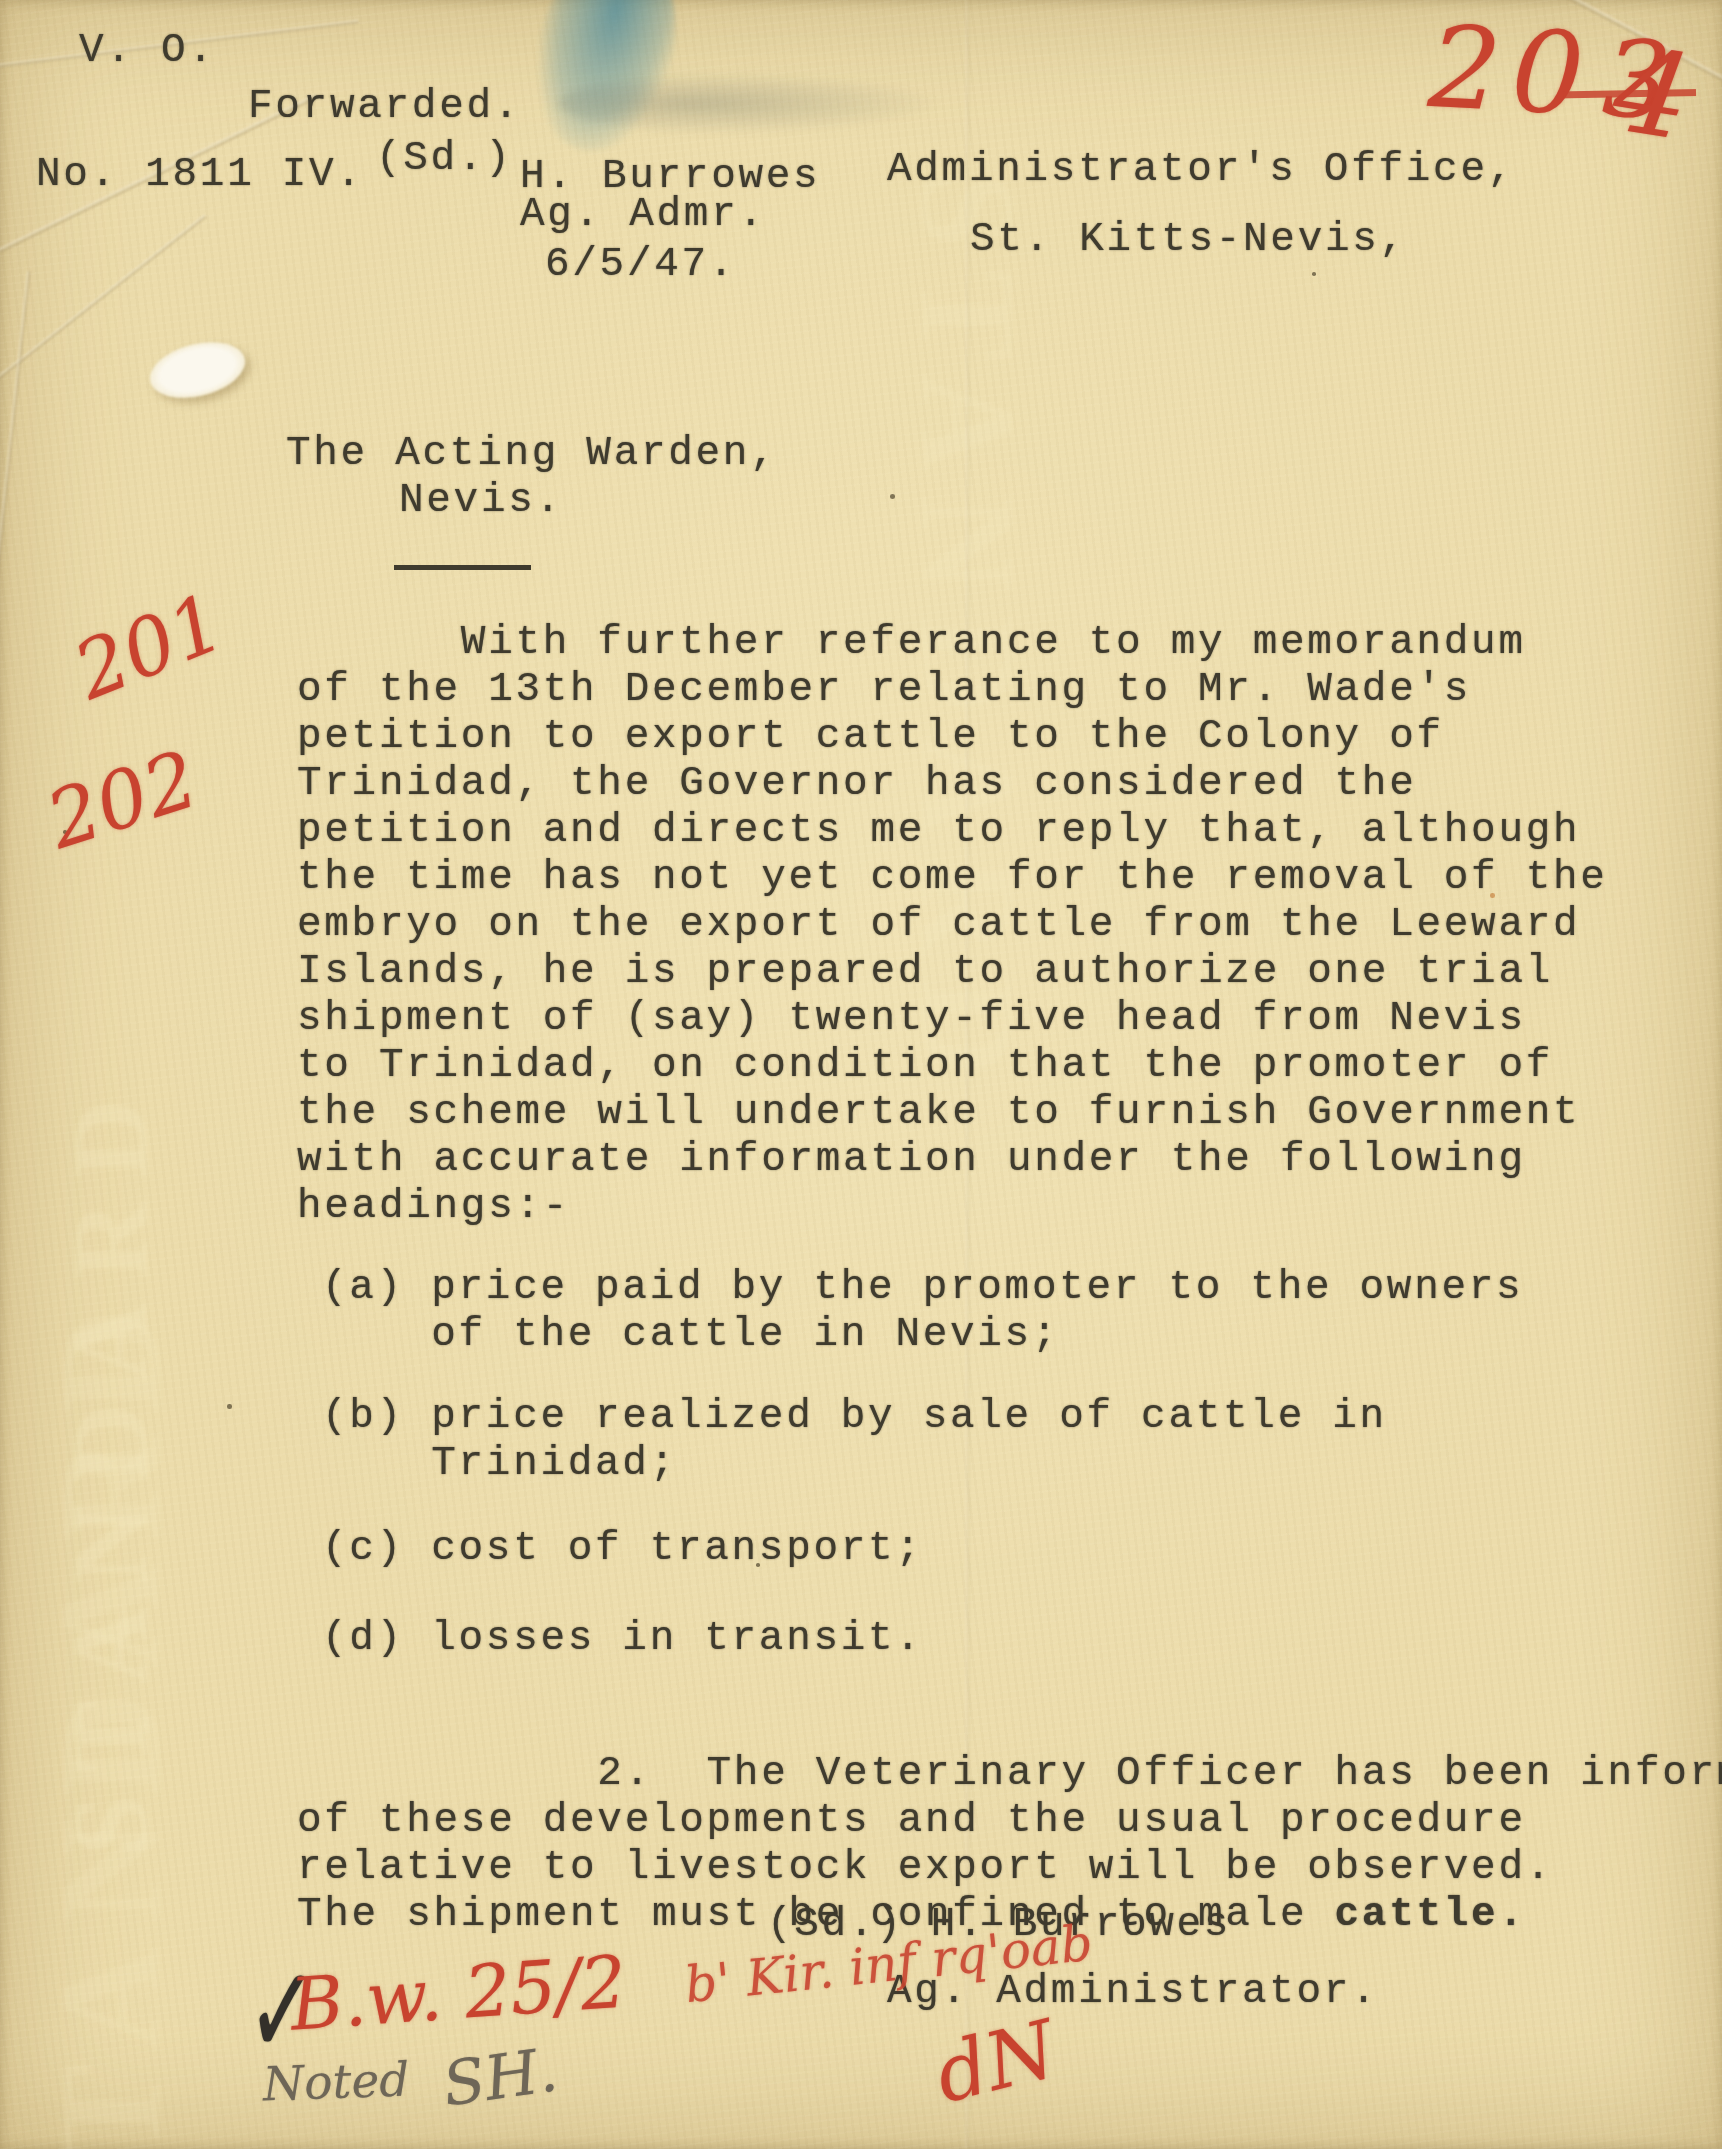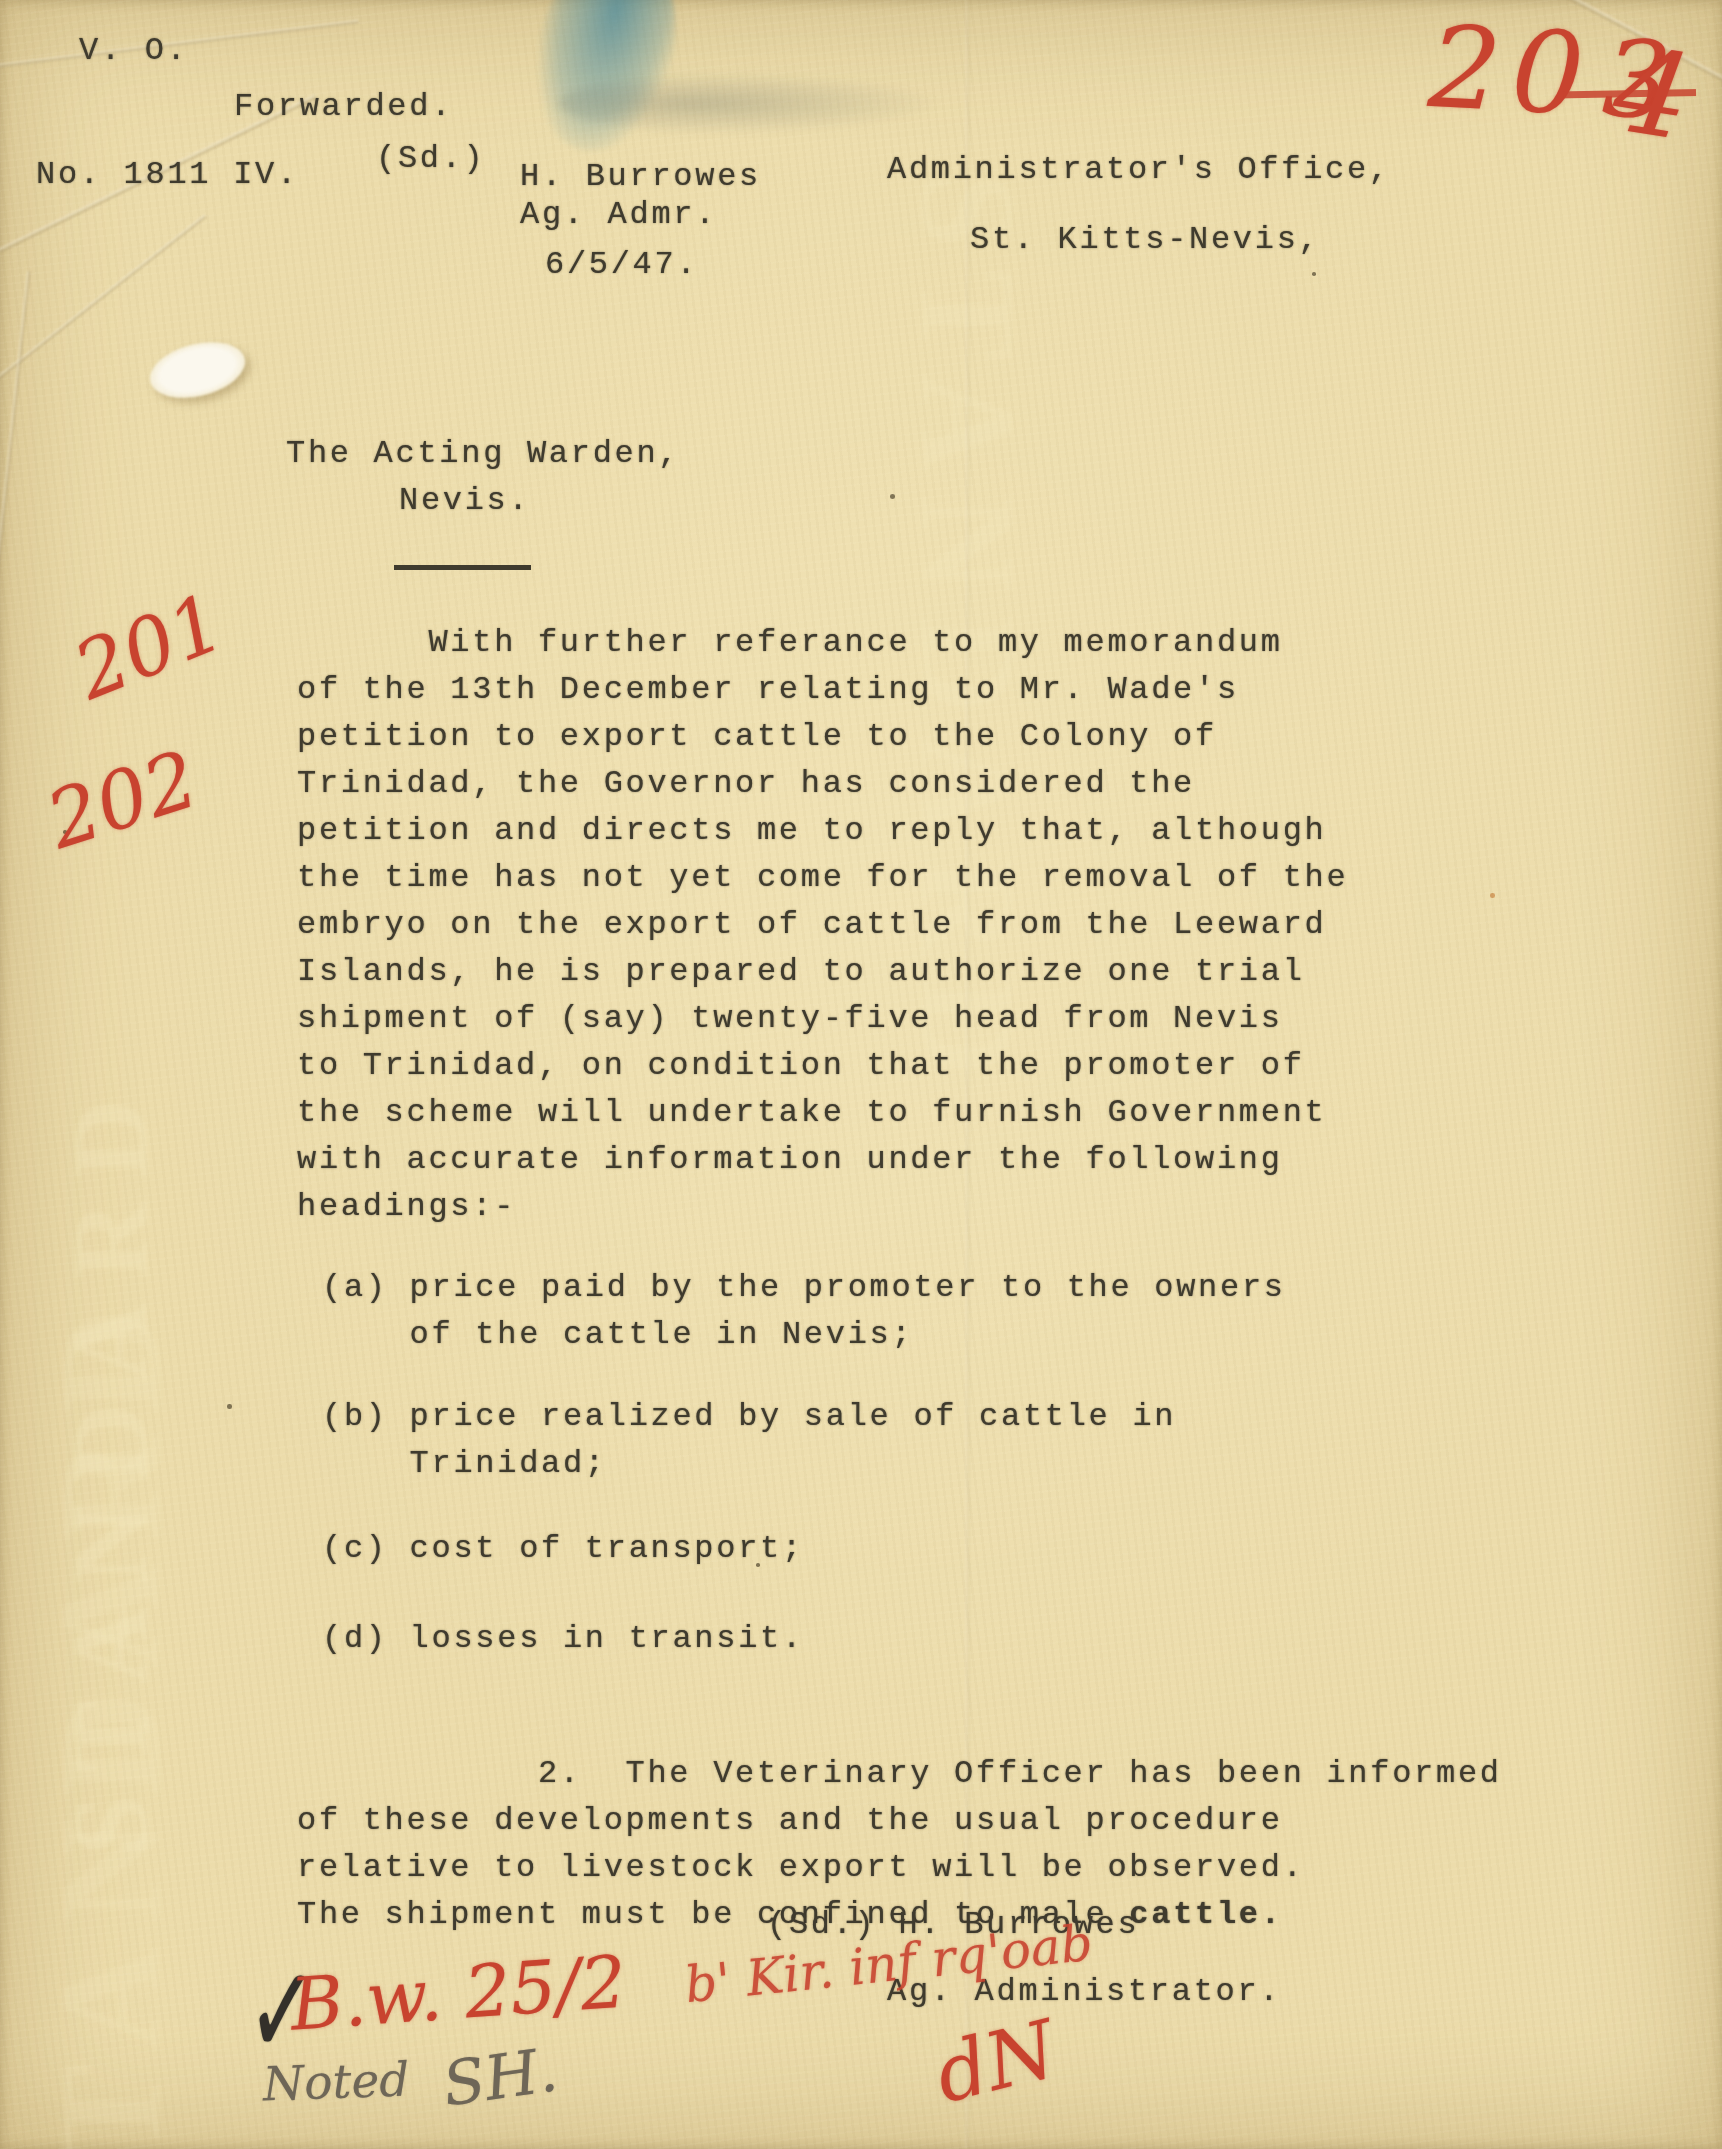--- a/index.html
+++ b/index.html
@@ -17,21 +17,21 @@
   
   #paper::before{
     content:"";position:absolute;inset:0;pointer-events:none;
     background:
       repeating-linear-gradient(83deg, rgba(120,95,45,.035) 0 2.7px, rgba(0,0,0,0) 2.7px 8px),
       repeating-linear-gradient(-7deg, rgba(255,250,225,.05) 0 1.8px, rgba(0,0,0,0) 1.8px 7.2px);
   }
   .typed{
     position:absolute;
     color:#3f3b2e;
-    font-size:32px;line-height:47px;letter-spacing:2.7px;
+    font-size:41px;line-height:47px;letter-spacing:2.7px;
     white-space:pre;
     text-shadow:0 0 1.3px rgba(64,59,46,.65), 0 0 2.7px rgba(64,59,46,.18);
   }
   .hand-red{
     position:absolute;
     font-family:"DejaVu Serif",serif;font-style:italic;
     color:#c8432f;
     text-shadow:0 0 1.8px rgba(200,67,47,.45), 0 0 5.4px rgba(200,67,47,.15);
   }
   .hand-pencil{
@@ -78,21 +78,21 @@
               box-shadow:3.6px 5.4px 8px rgba(120,95,45,.35);filter:blur(0.9px);"></div>
 
   <div class="speck" style="left:227px;top:1404px;"></div>
   <div class="speck" style="left:63px;top:830px;width:3.6px;height:3.6px;"></div>
   <div class="speck" style="left:1312px;top:272px;width:3.6px;height:3.6px;"></div>
   <div class="speck" style="left:890px;top:494px;width:5.4px;height:4.5px;"></div>
   <div class="speck" style="left:1490px;top:893px;background:rgba(190,110,40,.55);"></div>
   <div class="speck" style="left:756px;top:1563px;width:3.6px;height:3.6px;"></div>
 
   <div class="typed" style="left:79px;top:27px;">V. O.</div>
-  <div class="typed" style="left:234px;top:83px;">Forwarded.</div>
+  <div class="typed" style="left:248px;top:83px;">Forwarded.</div>
 
   <div class="typed" style="left:36px;top:151px;">No. 1811 IV.</div>
   <div class="typed" style="left:376px;top:135px;">(Sd.)</div>
   <div class="typed" style="left:520px;top:153px;">H. Burrowes</div>
   <div class="typed" style="left:520px;top:191px;">Ag. Admr.</div>
   <div class="typed" style="left:545px;top:241px;">6/5/47.</div>
 
   <div class="typed" style="left:887px;top:146px;">Administrator's Office,</div>
   <div class="typed" style="left:970px;top:216px;">St. Kitts-Nevis,</div>
 

